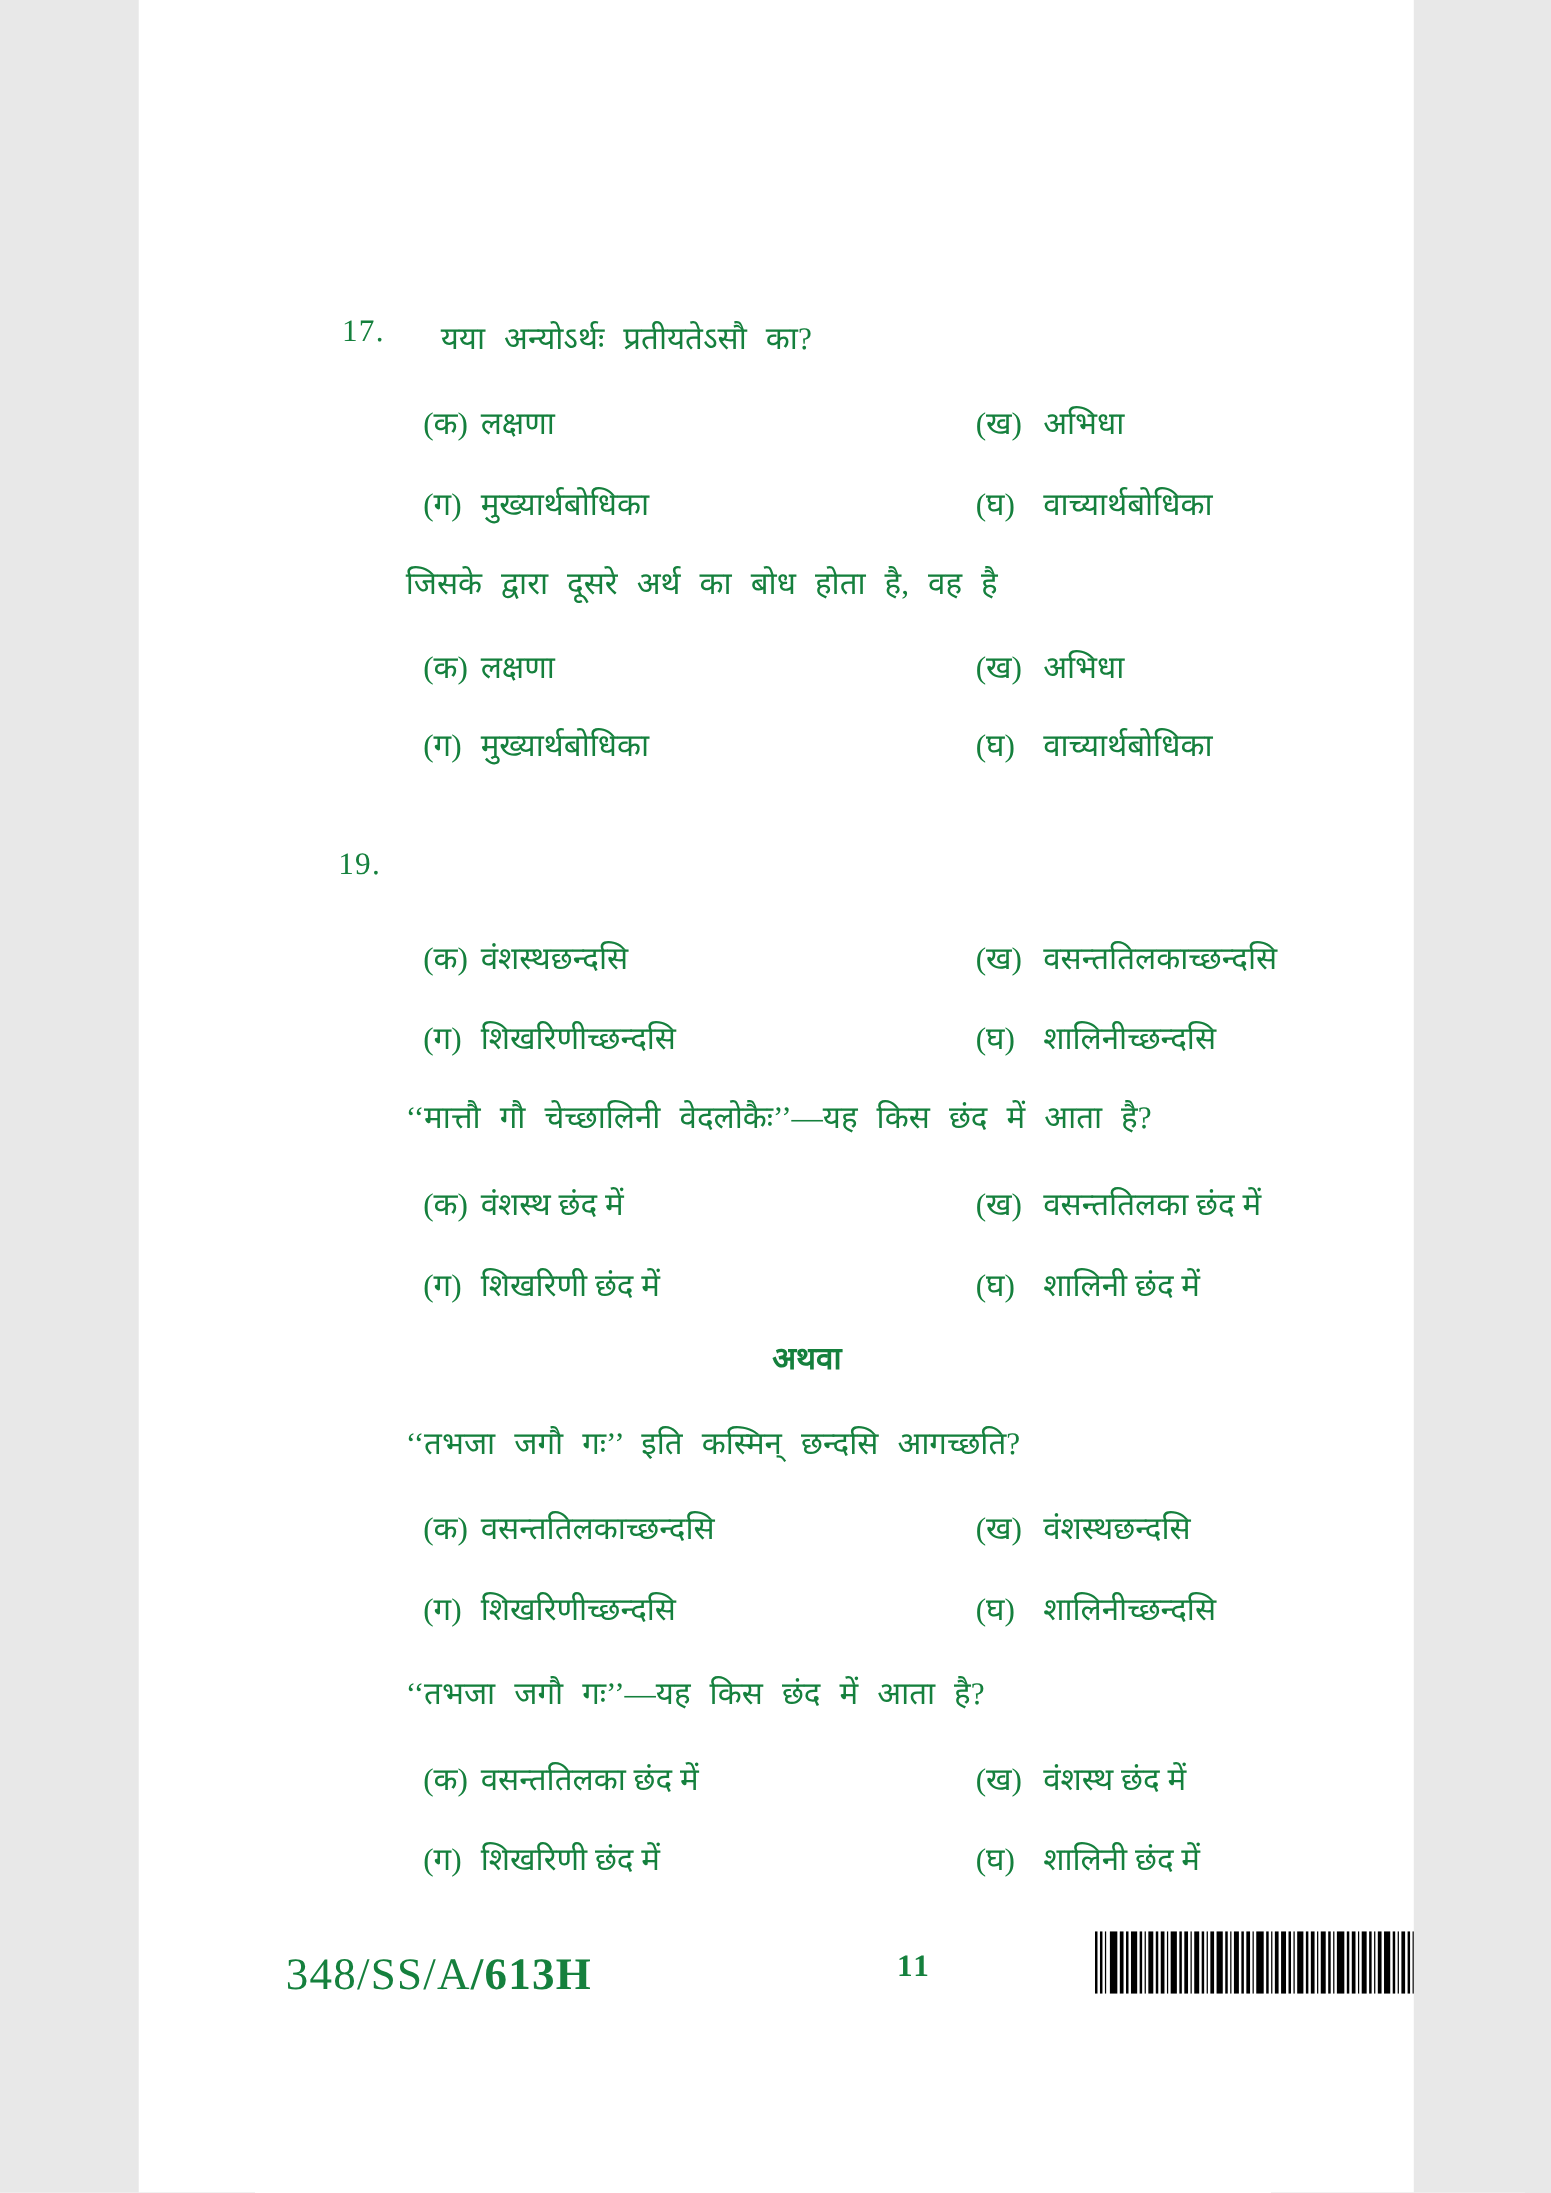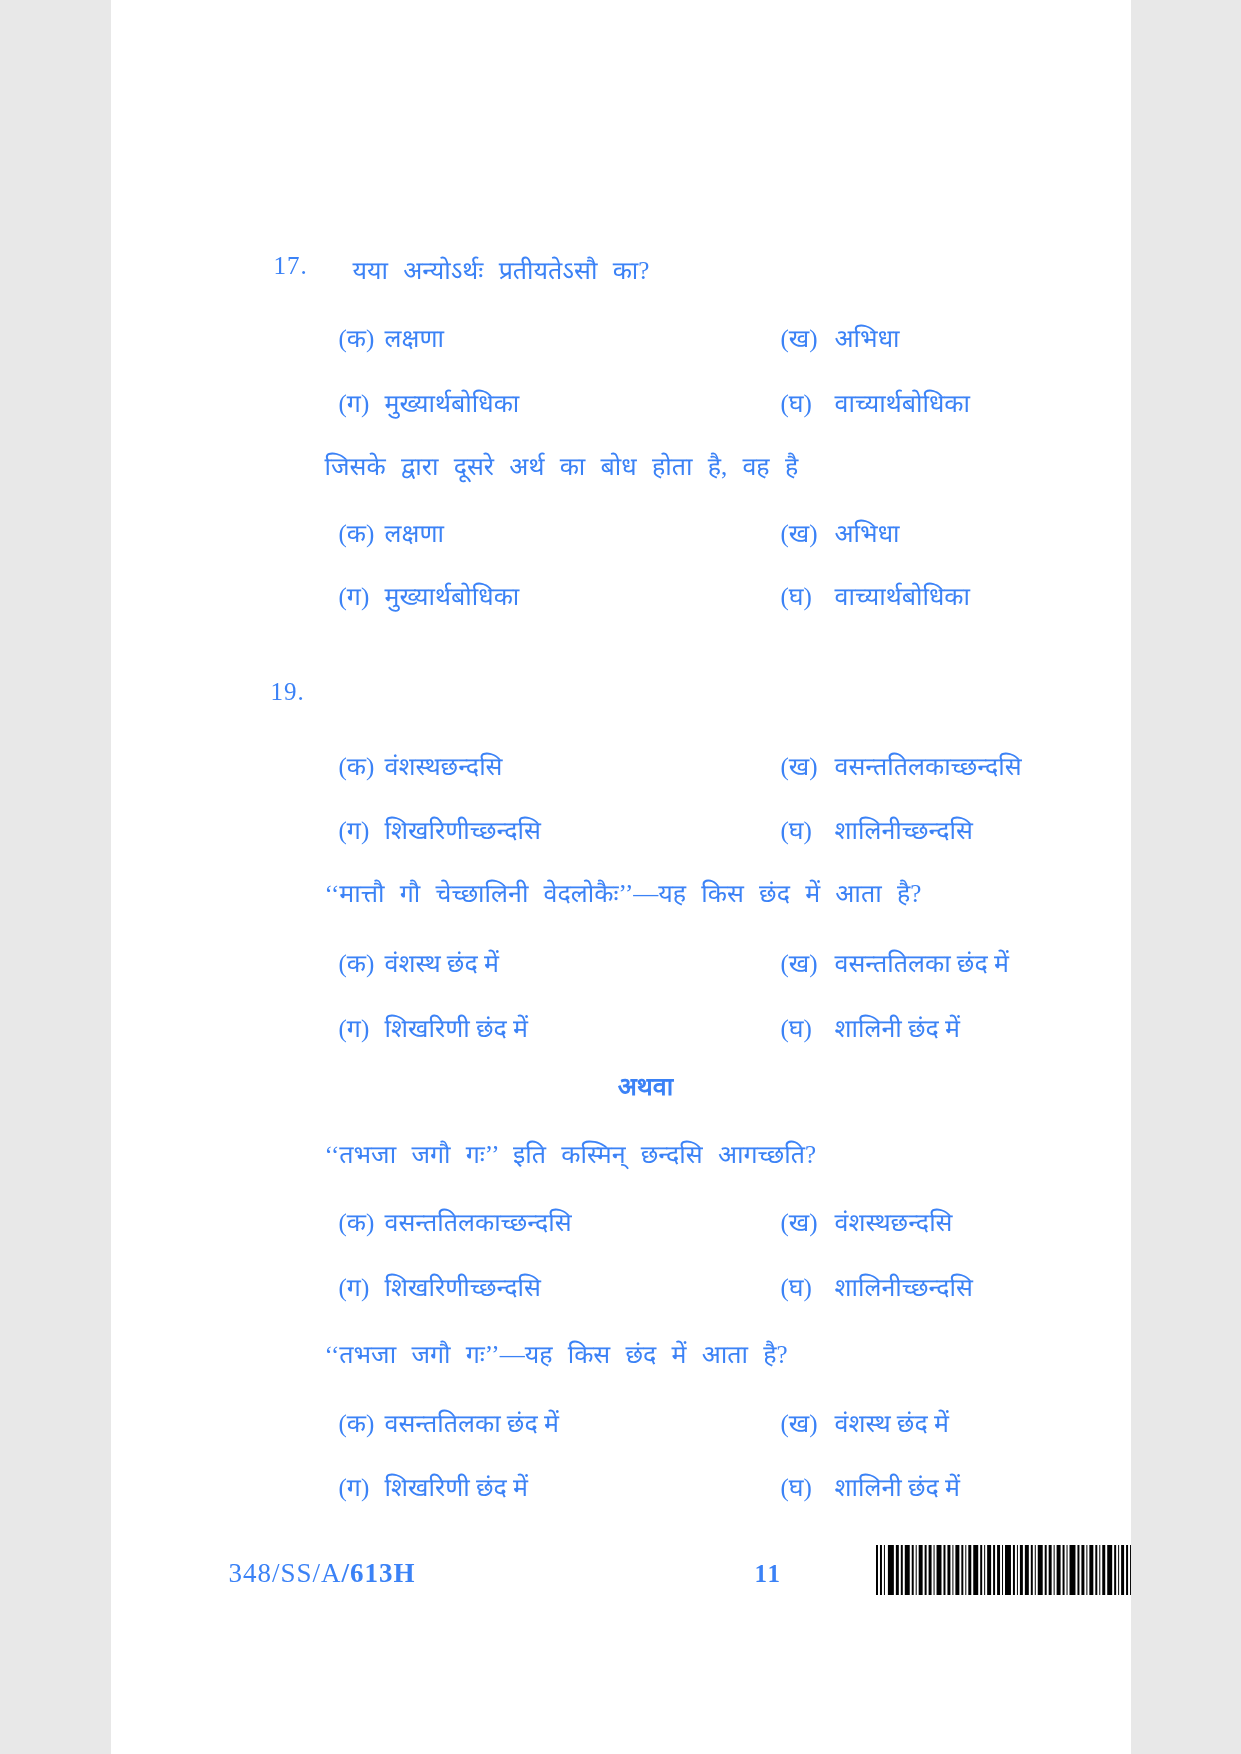--- a/index.html
+++ b/index.html
@@ -2,45 +2,45 @@
 <html lang="hi"><head>
 <meta charset="utf-8">
 <style>
   html,body{margin:0;padding:0;background:#e8e8e8;}
   .page{
     position:relative;
     width:1020px;
     height:1754px;
     margin:0 auto;
     background:#ffffff;
-    color:#3b82f6;
+    color:#15803d;
     font-family:"Liberation Serif","DejaVu Serif",serif;
     font-size:25px;
     overflow:hidden;
   }
   .row{position:absolute;left:0;width:100%;height:40px;}
   .qnum{position:absolute;left:163px;letter-spacing:1px;}
   .qtext{position:absolute;left:216px;word-spacing:9px;white-space:nowrap;}
   .subtext{position:absolute;left:214px;word-spacing:9px;white-space:nowrap;}
   .opt-left{position:absolute;left:228px;white-space:nowrap;}
   .opt-right{position:absolute;left:670px;white-space:nowrap;}
   .marker{display:inline-block;min-width:46px;}
   .opt-right .marker{min-width:54px;}
   .or-divider{
     position:absolute;left:535px;transform:translateX(-50%);
     font-weight:bold;word-spacing:2px;
   }
   .footer-code{
     position:absolute;left:118px;top:1558px;
-    font-size:27px;letter-spacing:1px;
+    font-size:36px;letter-spacing:1px;
   }
   .footer-code b{font-weight:bold;}
   .page-number{
     position:absolute;left:607px;top:1560px;
-    font-weight:bold;font-size:25px;letter-spacing:2px;margin-left:37px;
+    font-weight:bold;font-size:25px;letter-spacing:2px;
   }
   .barcode{position:absolute;left:765px;top:1545px;width:260px;height:50px;}
   .pto{position:absolute;left:1040px;top:1558px;font-size:32px;white-space:nowrap;}
 </style>
 </head>
 <body>
 
 <div class="page">
 
   <div class="row" style="top:252px">

